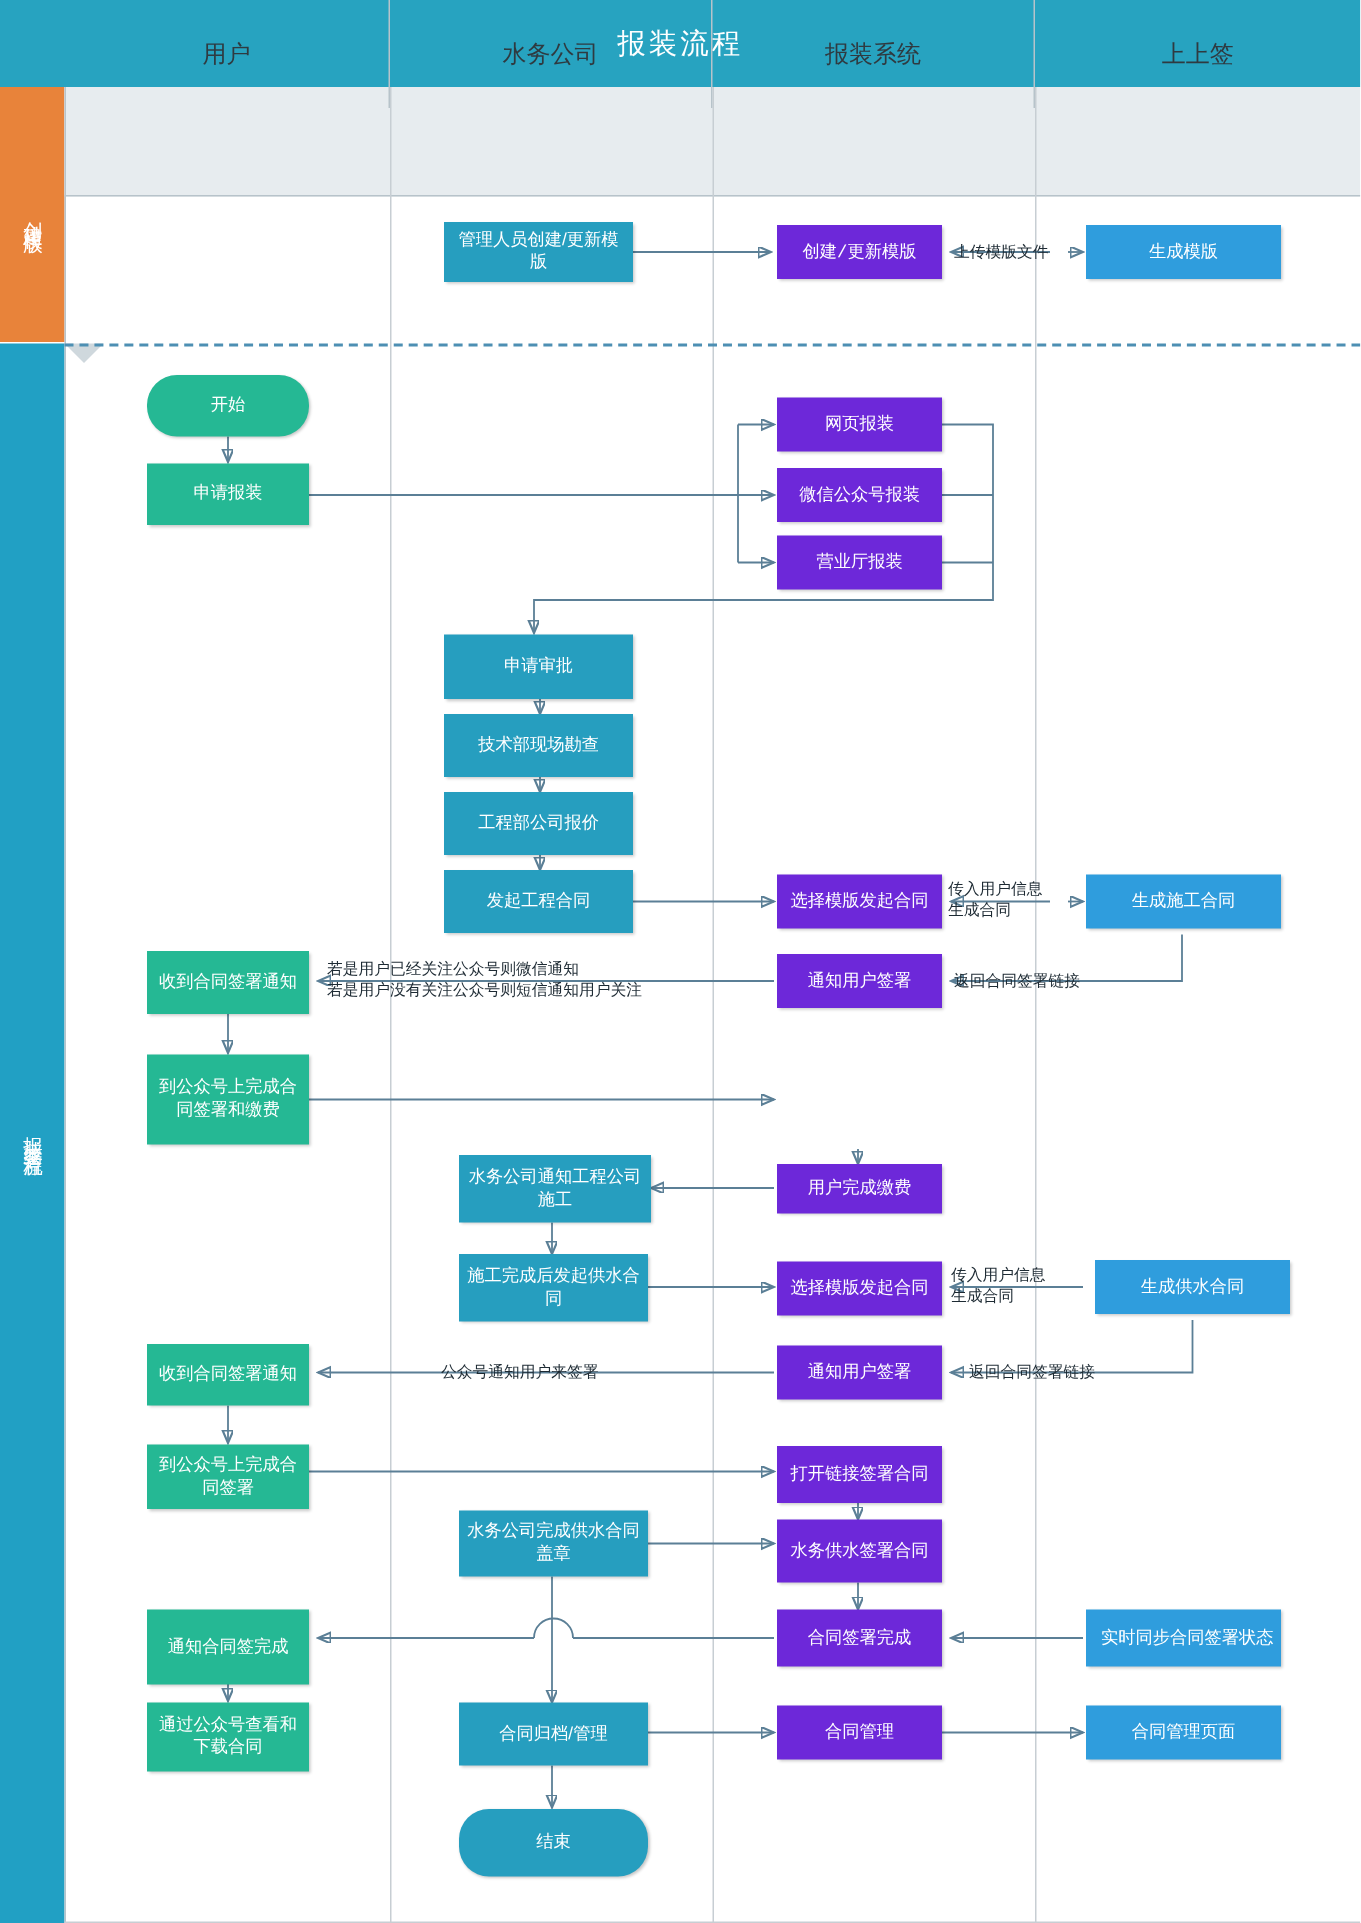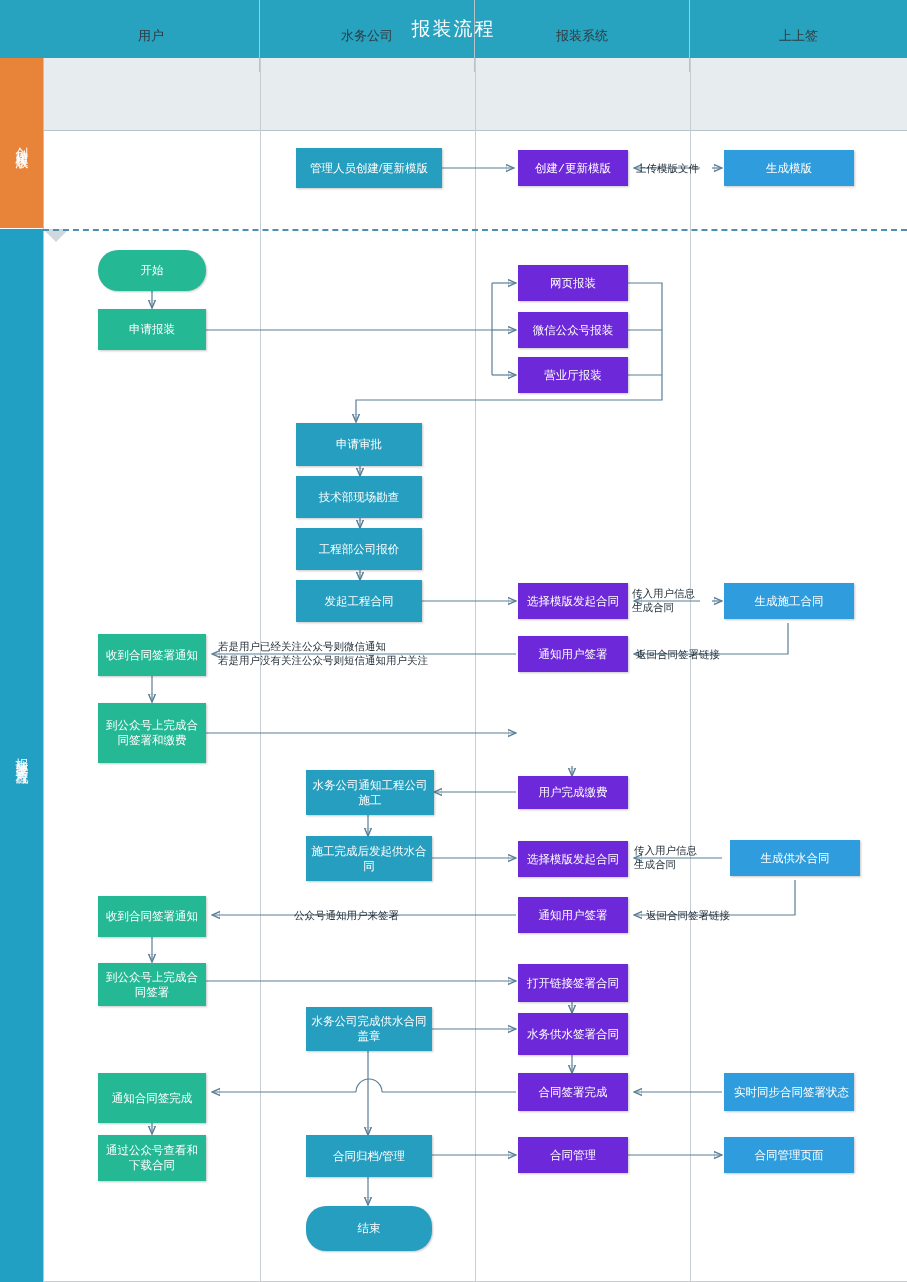--- a/index.html
+++ b/index.html
@@ -15,21 +15,21 @@
   .band{position:absolute;left:0;width:43px;display:flex;align-items:center;justify-content:center;}
   .band span{writing-mode:vertical-rl;text-orientation:upright;color:#fff;font-size:13px;letter-spacing:3px;white-space:nowrap;}
   .band-create{top:58px;height:170px;background:#e8833a;}
   .band-sign{top:229px;height:1053px;background:#21a0c4;}
   .band-notch{position:absolute;left:43px;top:229px;width:0;height:0;
      border-left:13px solid transparent;border-right:13px solid transparent;border-top:13px solid #cfd8dd;}
 
   
   .hdr-row{position:absolute;left:43px;top:58px;width:864px;height:72px;background:#e7ecef;border-bottom:1px solid #b7c3ca;}
   .hdr-cell{position:absolute;top:0;height:72px;display:flex;align-items:center;justify-content:center;
-     font-size:13px;color:#2f3a40;border-right:1px solid #b7c3ca;box-sizing:border-box;}
+     font-size:16px;color:#2f3a40;border-right:1px solid #b7c3ca;box-sizing:border-box;}
 
   
   .vsep{position:absolute;width:1px;background:#c7ced3;}
   .hsep{position:absolute;height:1px;background:#c7ced3;}
   .dashsep{position:absolute;left:43px;width:864px;height:0;border-top:2px dashed #4d8fb3;}
 
   
   .node{position:absolute;box-sizing:border-box;display:flex;align-items:center;justify-content:center;
     text-align:center;color:#ffffff;font-size:11.5px;line-height:15px;padding:2px 5px;
     box-shadow:1px 1px 2px rgba(0,0,0,.22);}
@@ -151,21 +151,21 @@
 
     <path d="M368,1051 L368,1135" marker-end="url(#ah)"></path>
 
     <line x1="432" y1="1155" x2="516" y2="1155" marker-end="url(#ah)"></line>
 
     <line x1="628" y1="1155" x2="722" y2="1155" marker-end="url(#ah)"></line>
 
     <line x1="368" y1="1177" x2="368" y2="1205" marker-end="url(#ah)"></line>
   </svg>
 
-  <div class="node n-teal" style="left:296px;top:148px;width:146px;height:40px;">管理人员创建/更新模版</div>
+  <div class="node n-teal" style="left:296px;top:148px;width:126px;height:40px;">管理人员创建/更新模版</div>
   <div class="node n-grey" style="left:518px;top:150px;width:110px;height:36px;">创建/更新模版</div>
   <div class="node n-blue" style="left:724px;top:150px;width:130px;height:36px;">生成模版</div>
   <div class="elabel" style="left:636px;top:161px;width:88px;">上传模版文件</div>
 
   <div class="node n-green round" style="left:98px;top:250px;width:108px;height:41px;">开始</div>
   <div class="node n-green" style="left:98px;top:309px;width:108px;height:41px;">申请报装</div>
 
   <div class="node n-grey" style="left:518px;top:265px;width:110px;height:36px;">网页报装</div>
   <div class="node n-grey" style="left:518px;top:312px;width:110px;height:36px;">微信公众号报装</div>
   <div class="node n-grey" style="left:518px;top:357px;width:110px;height:36px;">营业厅报装</div>

